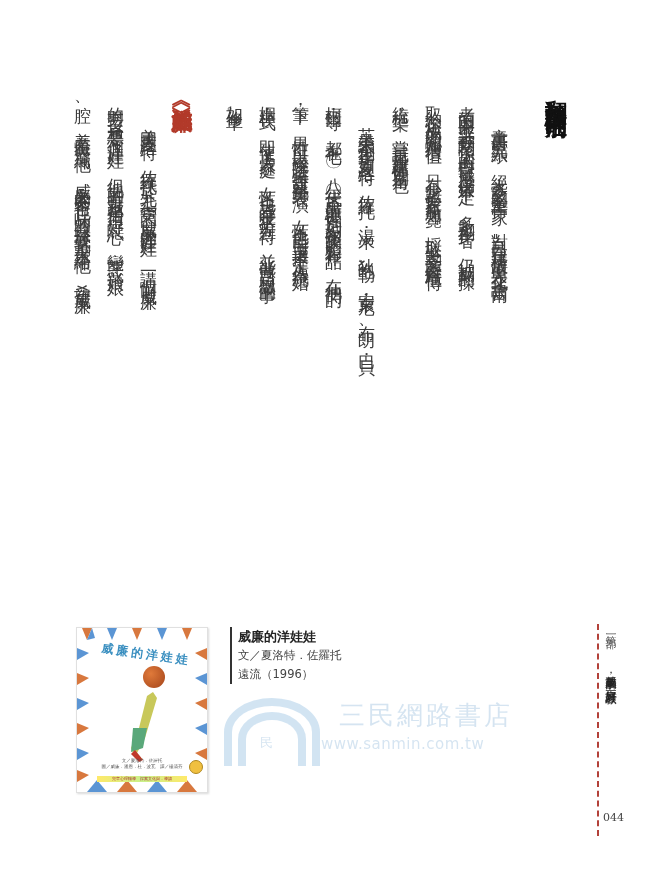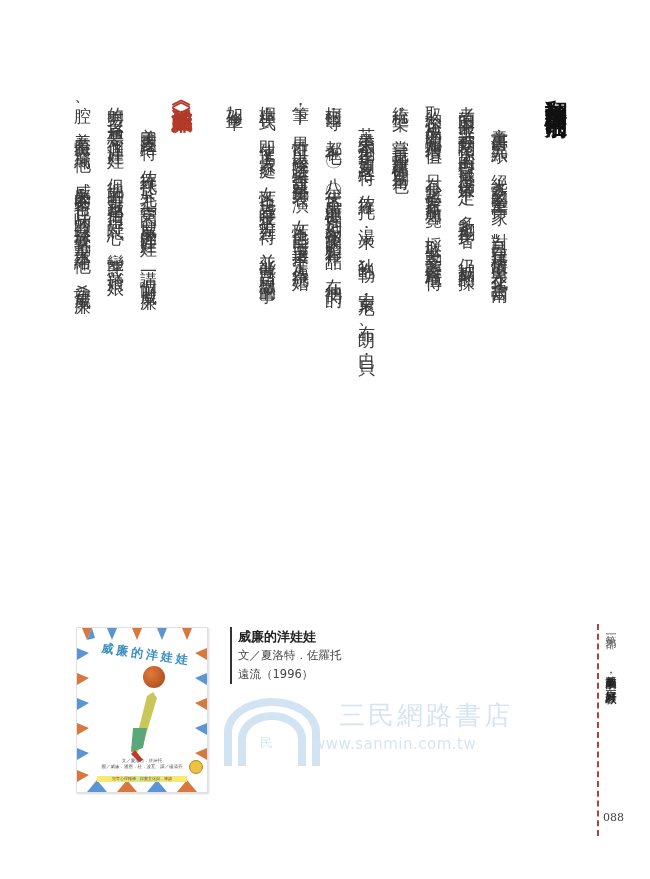--- a/index.html
+++ b/index.html
@@ -28,21 +28,21 @@
   .cover .seal { position:absolute; left:112px; top:132px; width:12px; height:12px; border-radius:50%; background:#f0c040; border:1px solid #b08820; }
 
   .caption { position:absolute; left:230px; top:627px; border-left:2px solid #333; padding-left:6px;
              font-family:"DejaVu Sans", "Liberation Sans", sans-serif; }
   .caption .cap-title { font-size:13px; font-weight:bold; color:#222; line-height:19px; }
   .caption .cap-line { font-size:11.5px; color:#444; line-height:19px; }
 
   .watermark { position:absolute; left:224px; top:690px; width:300px; height:70px; opacity:0.35; }
   .watermark .wm-arc { position:absolute; border-radius:50% 50% 0 0; border:8px solid #7fb3dc; border-bottom:none; }
   .watermark .wm-cn { position:absolute; left:95px; top:8px; font-size:26px; color:#8ab4d8; letter-spacing:3px; font-family:"DejaVu Serif", serif;margin-left:20px; }
-  .watermark .wm-url { position:absolute; left:89px; top:45px; font-size:15px; color:#8ab4d8; font-family:"DejaVu Sans", sans-serif; letter-spacing:0.5px; }
+  .watermark .wm-url { position:absolute; left:97px; top:45px; font-size:15px; color:#8ab4d8; font-family:"DejaVu Sans", sans-serif; letter-spacing:0.5px; }
   .watermark .wm-min { position:absolute; left:36px; top:44px; font-size:13px; color:#8ab4d8; }
 
   .sidetab { position:absolute; left:597px; top:624px; width:3px; height:212px;
              border-left:2px dashed #b3413a; }
   .part { position:absolute; left:605px; top:627px; writing-mode:vertical-rl;
           font-size:11px; line-height:11px; color:#555; letter-spacing:1px; font-family:"DejaVu Sans", sans-serif; }
   .chapter { position:absolute; left:605px; top:667px; writing-mode:vertical-rl;
           font-size:11.5px; line-height:12px; color:#222; letter-spacing:0.5px; font-family:"DejaVu Sans", sans-serif; }
   .pageno { position:absolute; left:603px; top:811px; font-size:11px; color:#444; font-family:"DejaVu Serif", serif; }
 </style>
@@ -119,15 +119,15 @@
     <div class="wm-arc" style="left:0px; top:8px; width:80px; height:60px;"></div>
     <div class="wm-arc" style="left:14px; top:22px; width:52px; height:46px;"></div>
     <div class="wm-min">民</div>
     <div class="wm-cn">三民網路書店</div>
     <div class="wm-url">www.sanmin.com.tw</div>
   </div>
 
   <div class="sidetab"></div>
   <div class="part">第一部</div>
   <div class="chapter">越重要的事，更該好好教</div>
-  <div class="pageno">088</div>
+  <div class="pageno">044</div>
 
 </div>
 
 </body></html>

